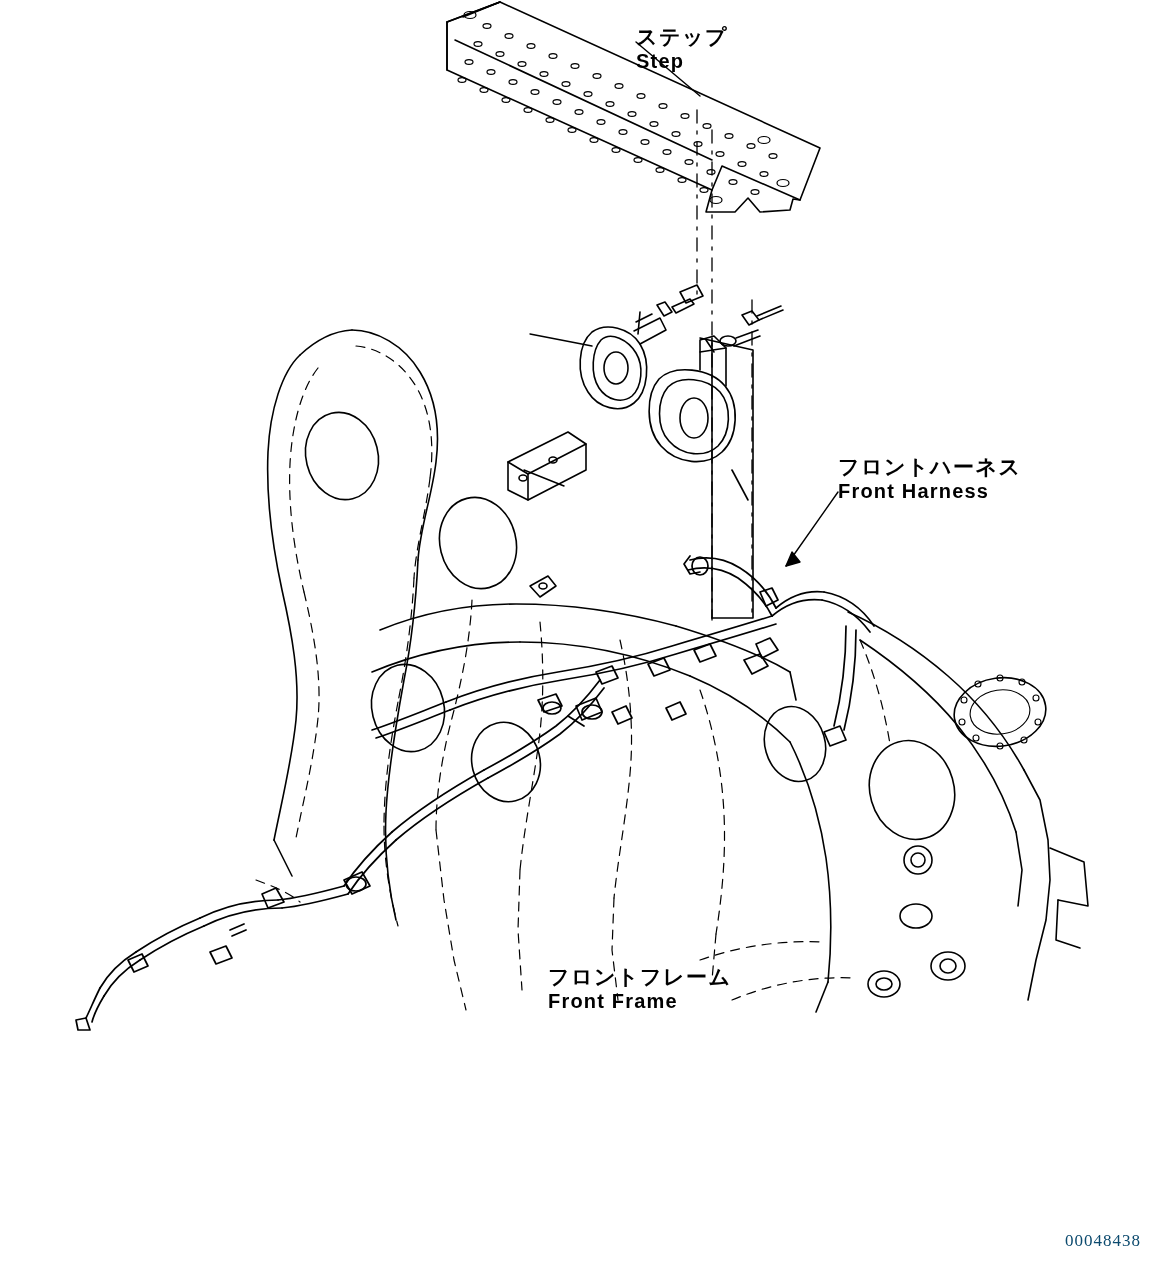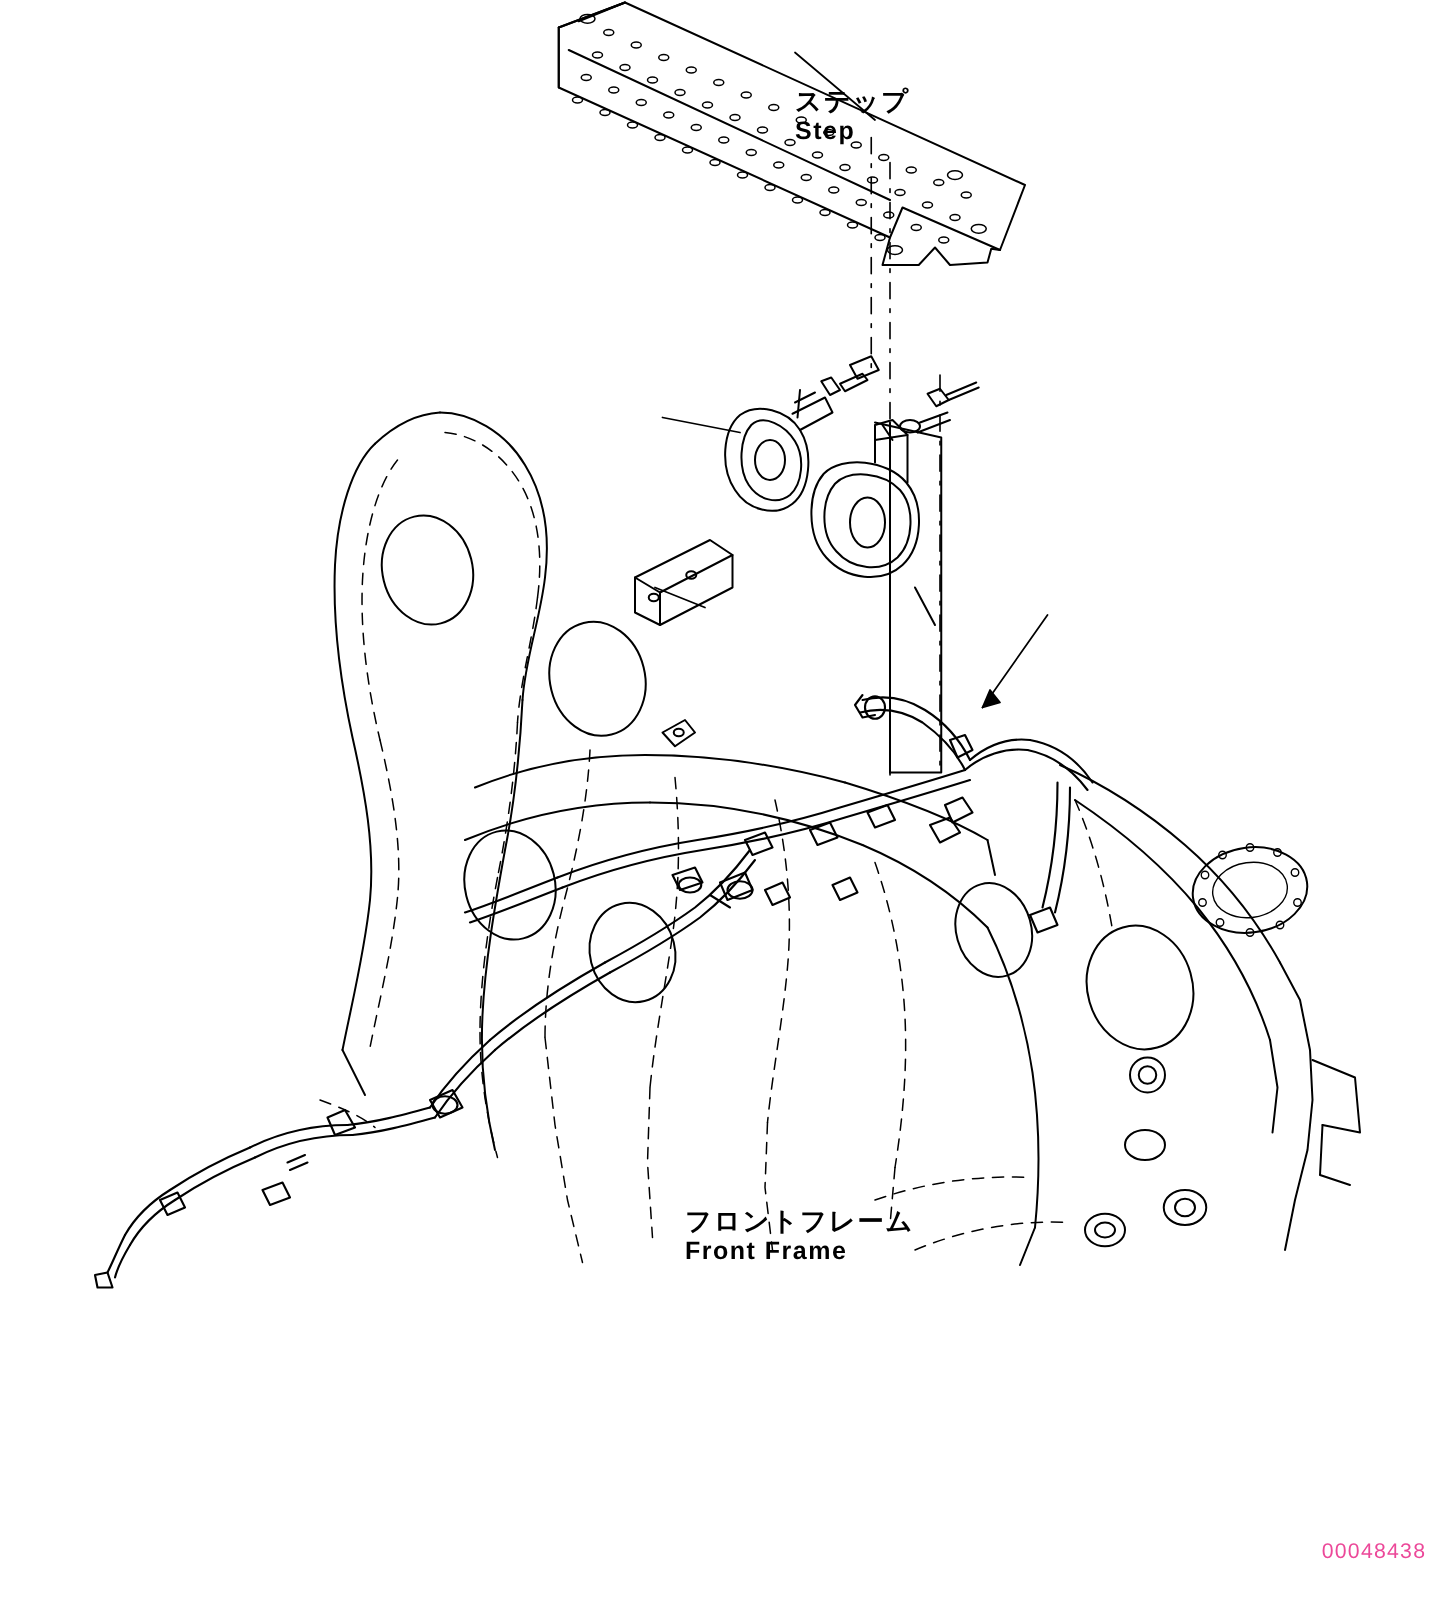--- a/index.html
+++ b/index.html
@@ -42,38 +42,37 @@
   .label .en {
     display: block;
     font-size: 20px;
     letter-spacing: 1.2px;
     font-family: Liberation Sans, sans-serif;
     font-weight: 600;
   }
   #label-step {
     left: 636px;
     top: 26px;
-    margin-top: 44px;
   }
   #label-front-harness {
     left: 838px;
     top: 456px;
   }
   #label-front-frame {
     left: 548px;
     top: 966px;
   }
   #drawing-number {
     position: absolute;
     right: 22px;
     bottom: 28px;
-    font-family: Liberation Sans, sans-serif;
+    font-family: Liberation Serif, serif;
     font-size: 17px;
     letter-spacing: 1px;
-    color: #ec4899;
+    color: #0c4a6e;
   }
 </style>
 </head>
 <body>
 
 <div id="diagram-root">
 
   <svg class="drawing" viewBox="0 0 1163 1279">
     <g fill="none" stroke="#000" stroke-width="1.6" stroke-linejoin="round" stroke-linecap="round">
 
@@ -351,20 +350,24 @@
       </g>
 
     </g>
   </svg>
 
   <div class="label" id="label-step">
     <span class="jp">ステップ</span>
     <span class="en">Step</span>
   </div>
 
+  <div class="label" id="label-front-harness">
+    <span class="jp">フロントハーネス</span>
+    <span class="en">Front Harness</span>
+  </div>
 
   <div class="label" id="label-front-frame">
     <span class="jp">フロントフレーム</span>
     <span class="en">Front Frame</span>
   </div>
 
   <div id="drawing-number">00048438</div>
 
 </div>
 

